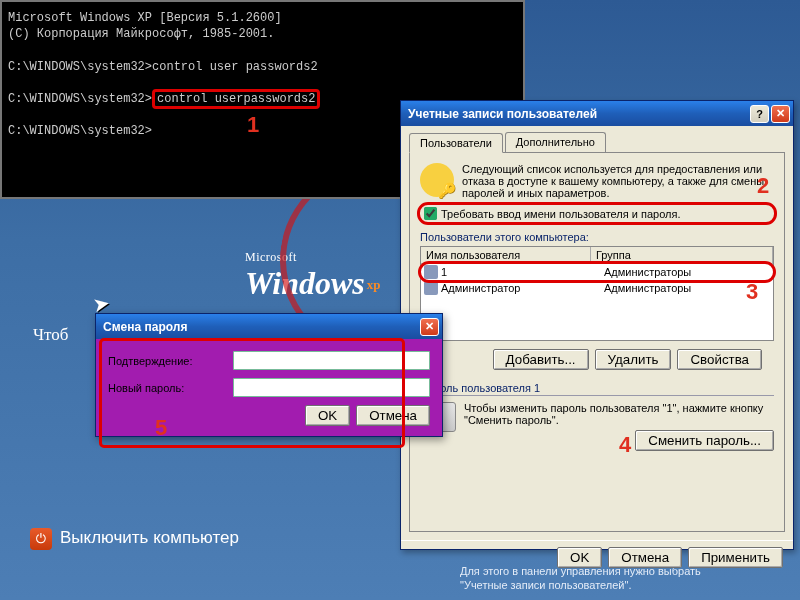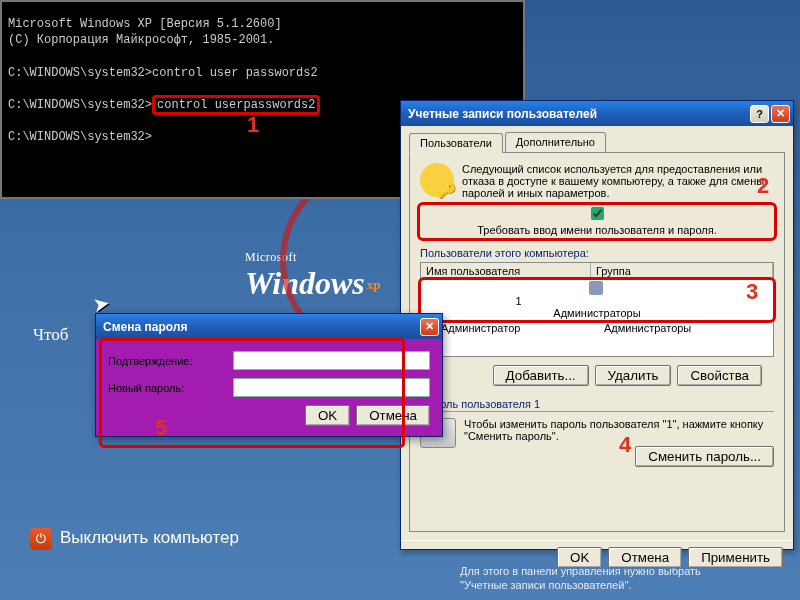--- a/index.html
+++ b/index.html
@@ -78,21 +78,21 @@
     .cmd-title {
       background: linear-gradient(#888,#666);
       color: #fff; padding: 2px 6px;
       font-size: 10px;
       height: 18px; display: flex; align-items: center;
     }
     .cmd-body {
       font-family: "Courier New", monospace;
       font-size: 12px;
       color: #ccc;
-      padding: 14px 6px 30px;
+      padding: 8px 6px 30px;
       line-height: 1.35;
       min-height: 195px;
       white-space: pre;
     }
     .cmd-body .hl {
       border: 3px solid #d00; border-radius: 4px;
       padding: 0 2px;
     }
     .cmd-label-1 {
       position: absolute;
@@ -163,21 +163,21 @@
     }
     .users-icon::after {
       content: "🔑"; font-size: 15px;
       position: absolute; right: -3px; bottom: -3px;
     }
     .check-row {
       display: flex; align-items: center; gap: 4px;
       margin-bottom: 6px;
     }
     .check-row.hl, .list-row.hl, .btnrow .btn.hl {
-      outline: 3px solid #d00; border-radius: 3px; flex-direction: column;
+      outline: 3px solid #d00; border-radius: 8px;
     }
     .check-row.hl { padding: 2px 4px; }
     input[type=checkbox] { width: 13px; height: 13px; accent-color: #2a6; }
     .annot {
       position: absolute;
       color: #e03020; font-size: 22px; font-weight: bold;
     }
     .list-label { color: #0a246a; margin: 3px 0 3px; }
     .list {
       border: 1px solid #888; background: #fff;

